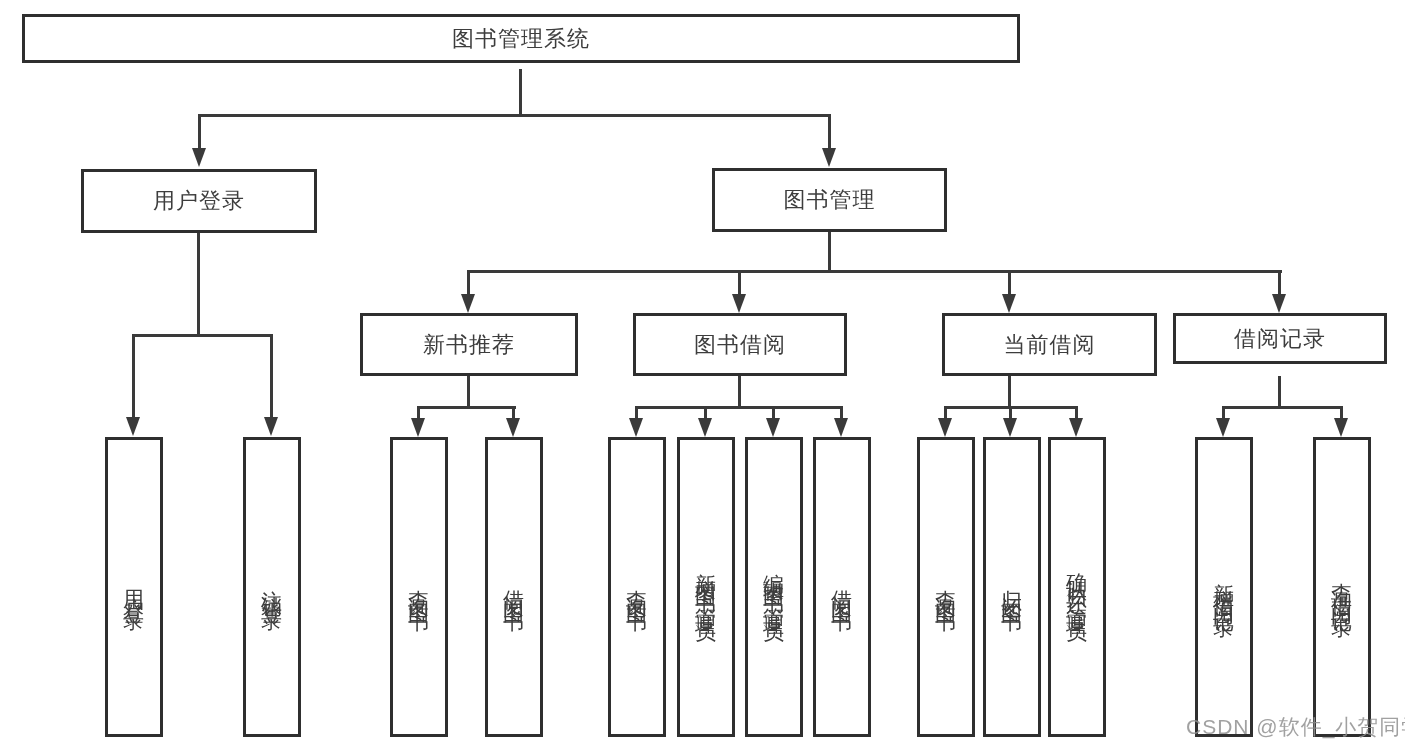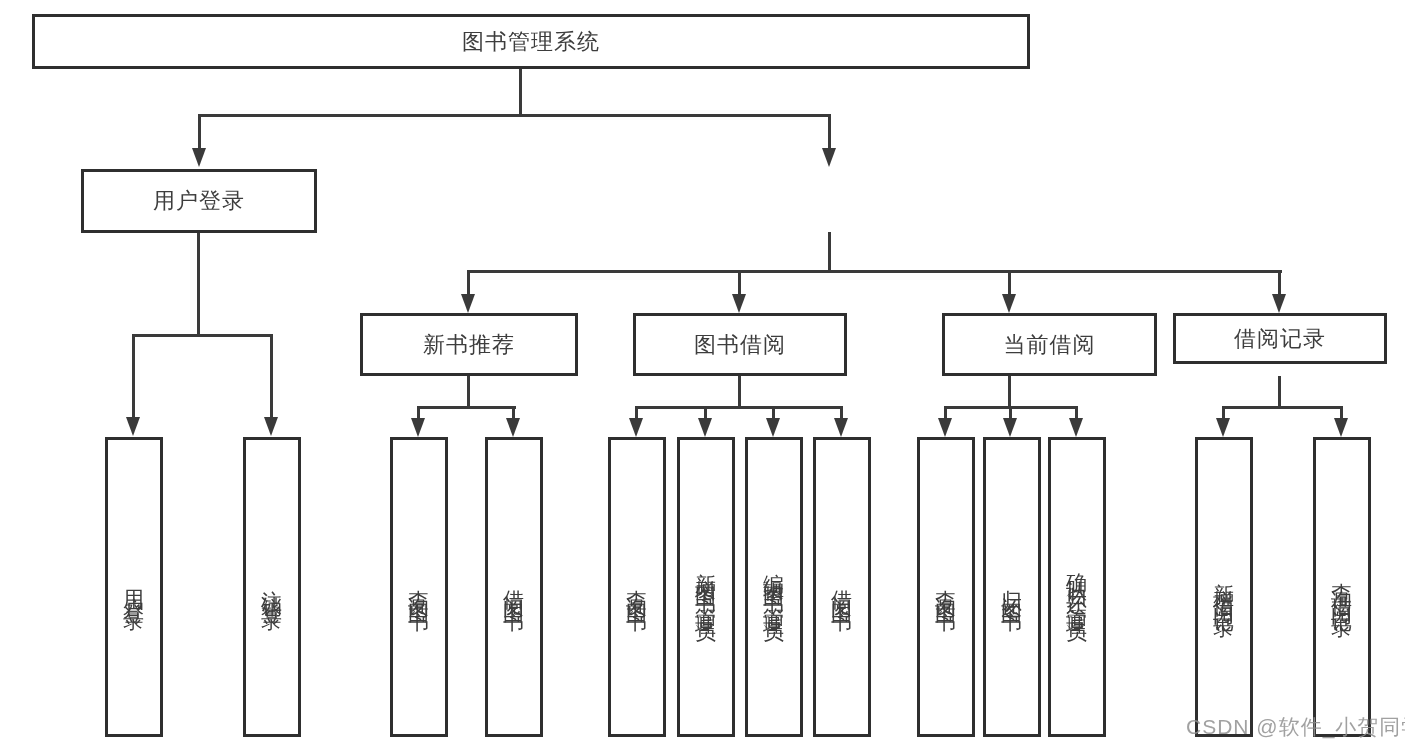--- a/index.html
+++ b/index.html
@@ -47,24 +47,25 @@
     letter-spacing:1px;
     white-space:nowrap;
     z-index:5;
   }
 </style>
 </head>
 <body>
 
 <div class="canvas">
 
-  <div class="box h" style="left:32px;top:14px;width:998px;height:55px;">图书管理系统</div>
+  <div class="box h" style="left:22px;top:14px;width:998px;height:49px;">图书管理系统</div>
 
   <div class="box h" style="left:81px;top:169px;width:236px;height:64px;">用户登录</div>
 
+  <div class="box h" style="left:712px;top:168px;width:235px;height:64px;">图书管理</div>
 
   <div class="box h" style="left:633px;top:313px;width:214px;height:63px;">图书借阅</div>
 
   <div class="box h" style="left:360px;top:313px;width:218px;height:63px;">新书推荐</div>
 
   <div class="box h" style="left:942px;top:313px;width:215px;height:63px;">当前借阅</div>
 
   <div class="box h" style="left:1173px;top:313px;width:214px;height:51px;">借阅记录</div>
 
   <div class="box v" style="left:105px;top:437px;width:58px;height:300px;">用户登录</div>

